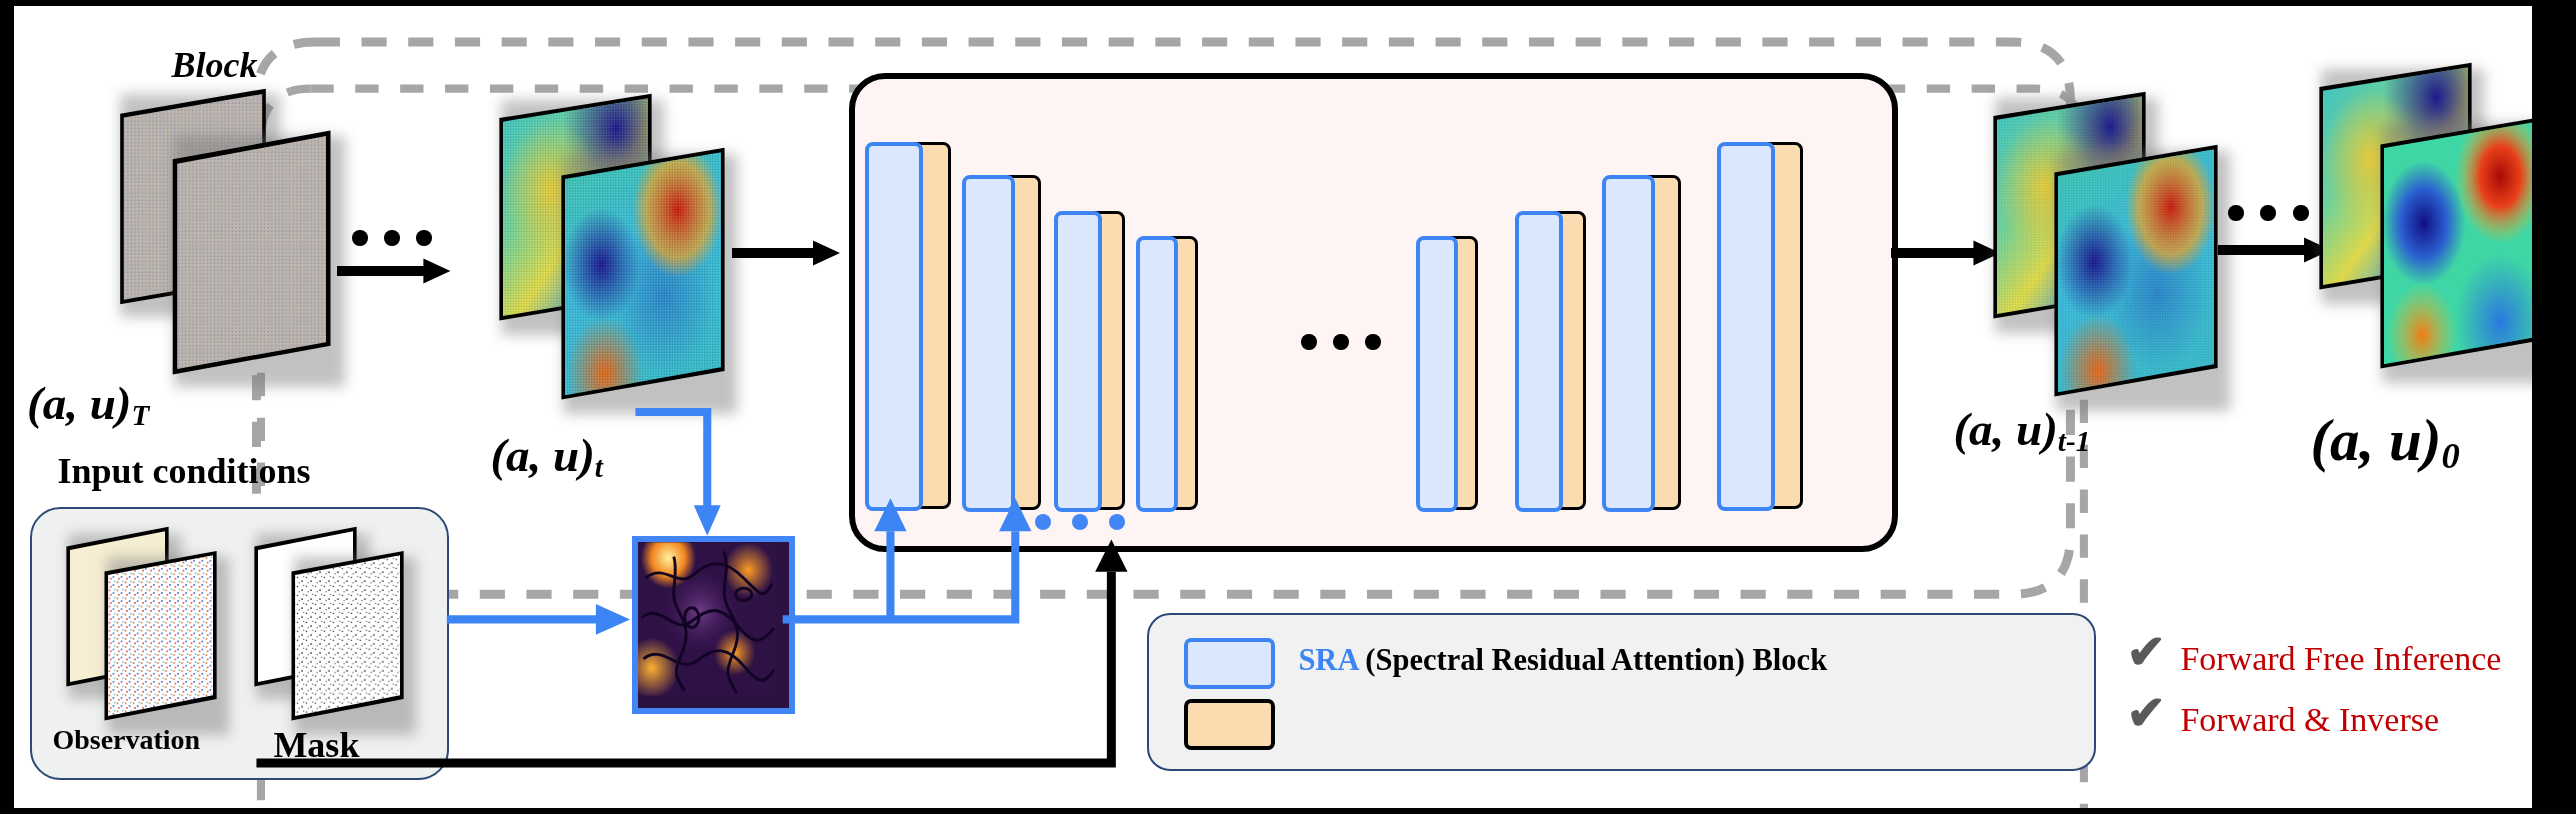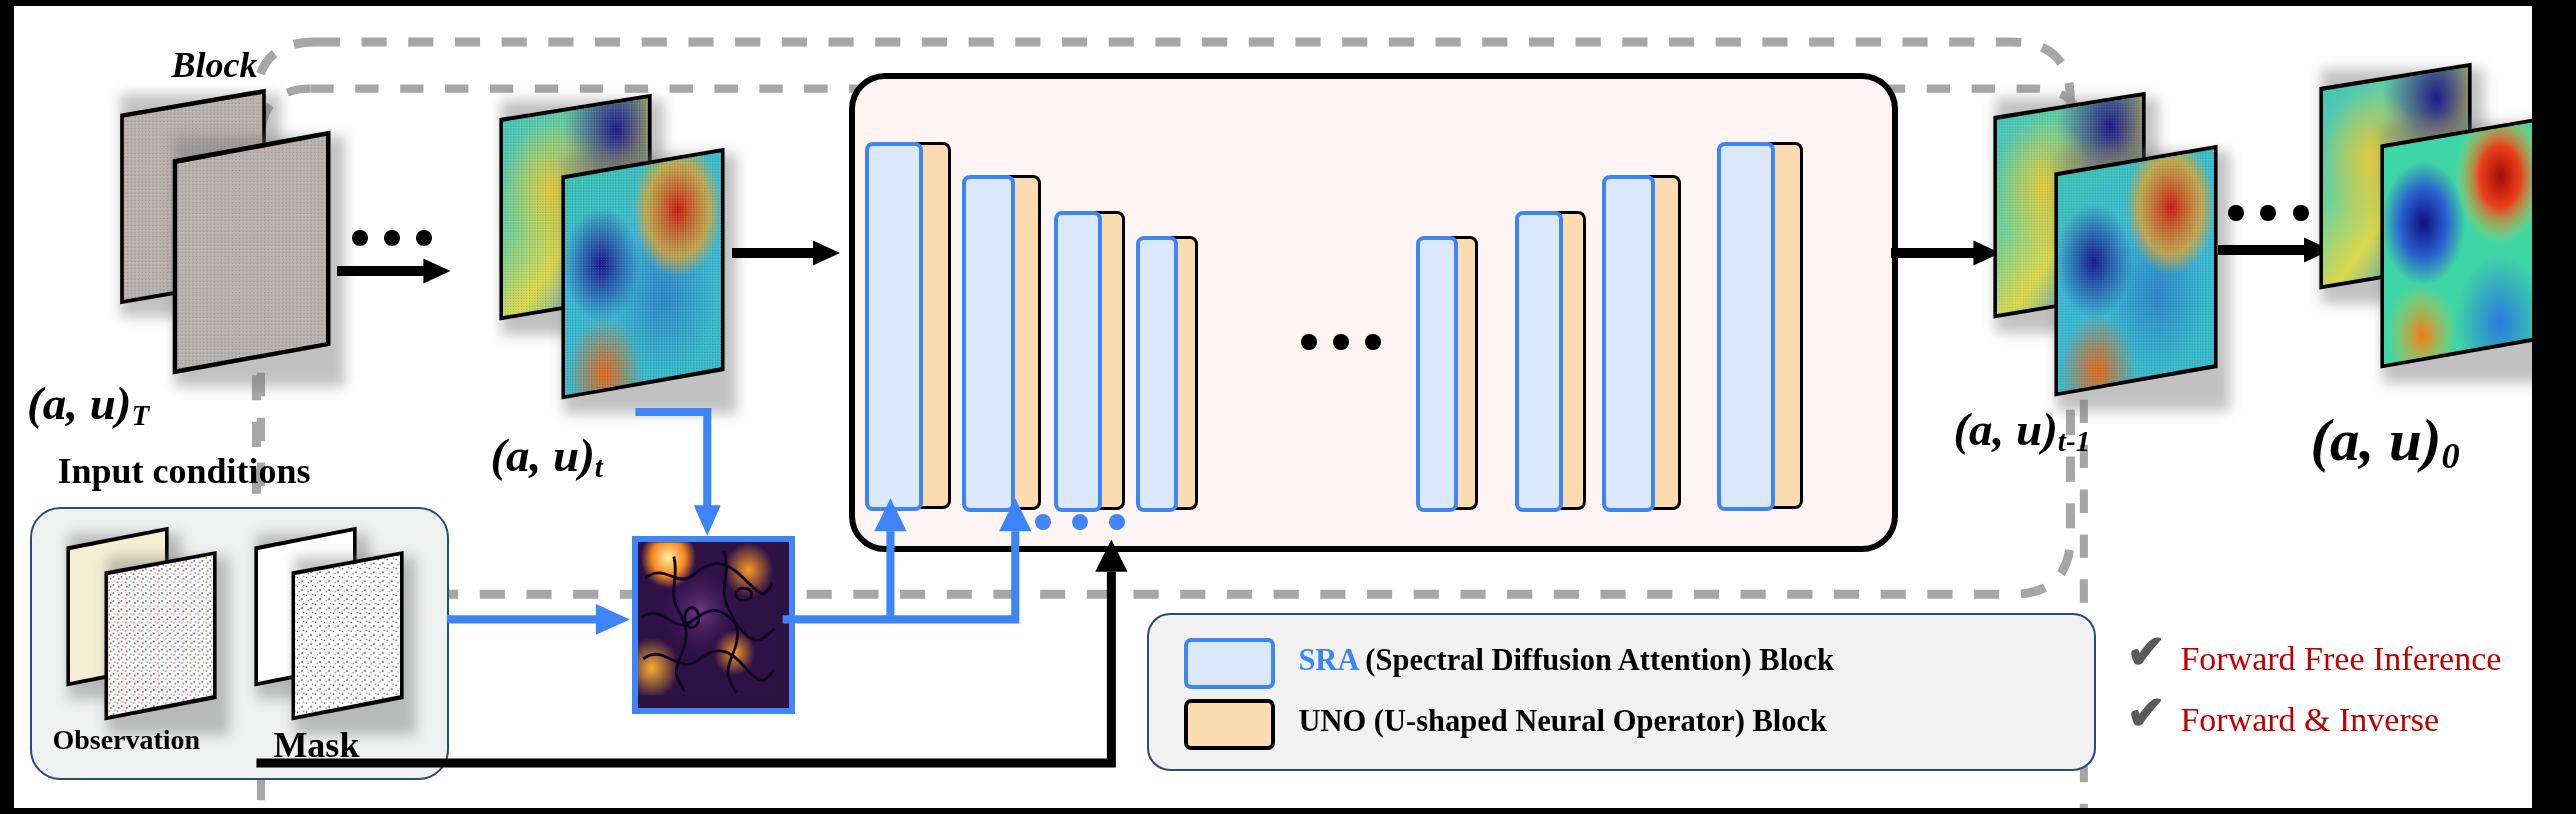--- a/index.html
+++ b/index.html
@@ -446,27 +446,24 @@
 
   <svg class="abs" style="left:0;top:0;width:2518px;height:802px;pointer-events:none;" viewBox="0 0 2804 893" width="2518" height="802">
     <path d="M 270 843 H 1222 V 630" fill="none" stroke="#000" stroke-width="10"></path>
     <polygon points="1204,630 1240,630 1222,594" fill="#000"></polygon>
   </svg>
 
   <div class="legendbox" style="left:1133px;top:607px;width:945px;height:154px;"></div>
 
   <div class="sw sw-sra" style="left:1170px;top:632px;width:83px;height:43px;"></div>
   <div class="lg-txt" style="left:1284px;top:637px;">
-    <span class="acc">SRA</span><span> (Spectral Diffusion Attention) Block</span>
+    <span class="acc">SRA</span><span> (Spectral Residual Attention) Block</span>
   </div>
 
   <div class="sw sw-uno" style="left:1170px;top:693px;width:83px;height:43px;"></div>
-  <div class="lg-txt" style="left:1284px;top:698px;">
-    <span>UNO</span><span> (U-shaped Neural Operator) Block</span>
-  </div>
 
   <div class="chk" style="left:2112px;top:623px;">✔</div>
   <div class="red" style="left:2166px;top:634px;">Forward Free Inference</div>
   <div class="chk" style="left:2112px;top:684px;">✔</div>
   <div class="red" style="left:2166px;top:695px;">Forward &amp; Inverse</div>
 
  </div>
 </div>
 
 

